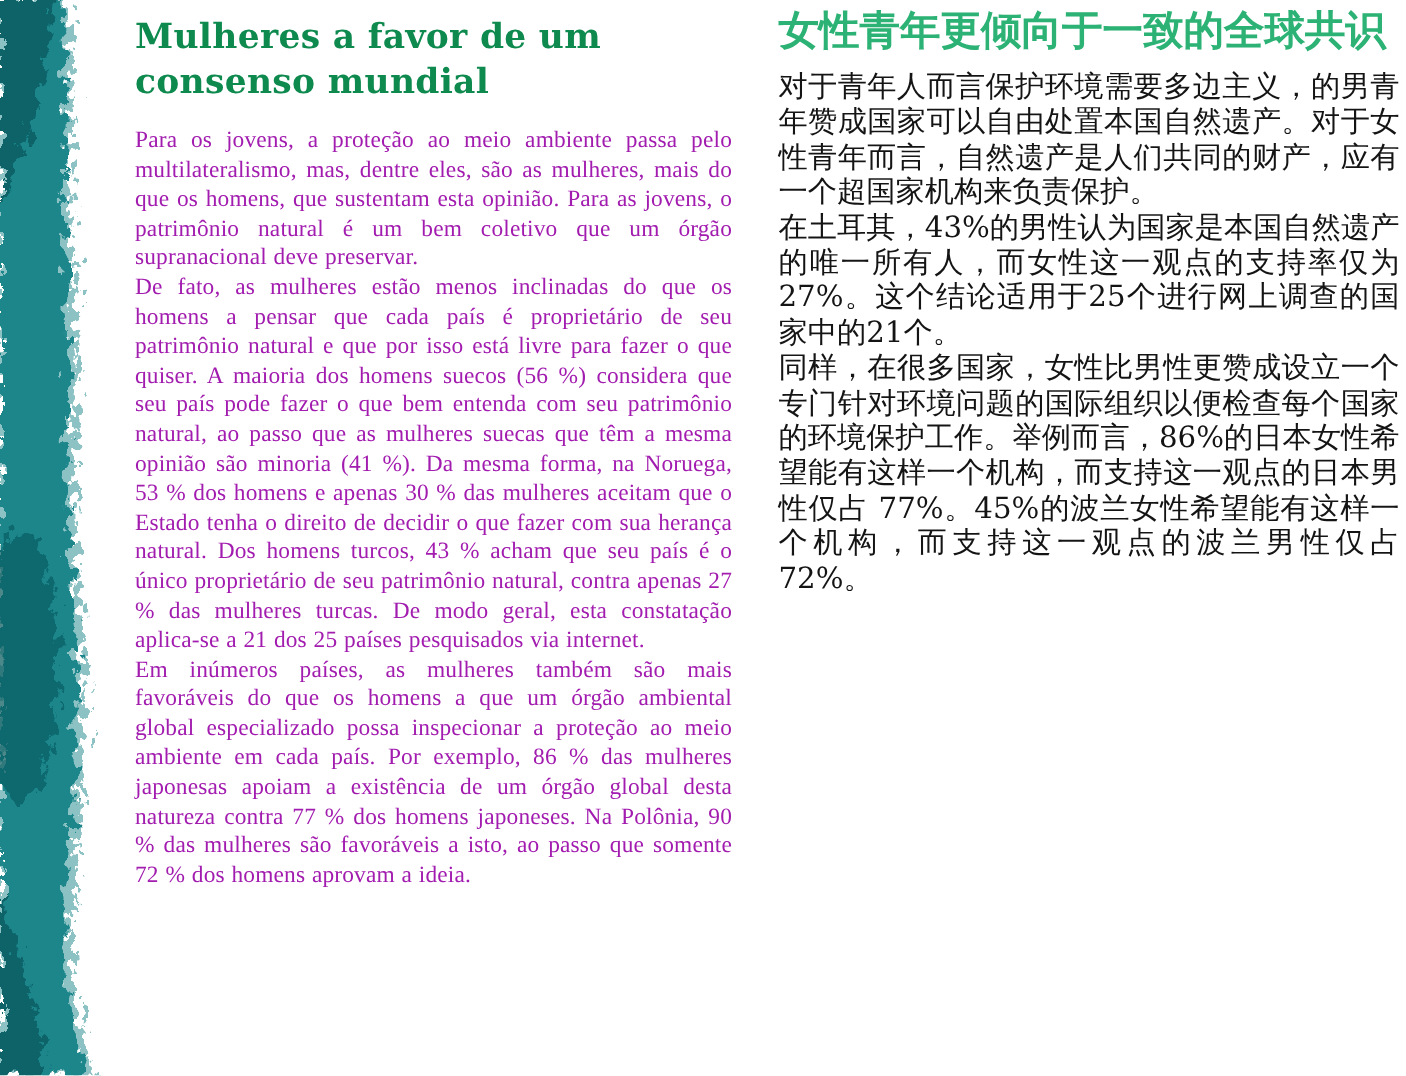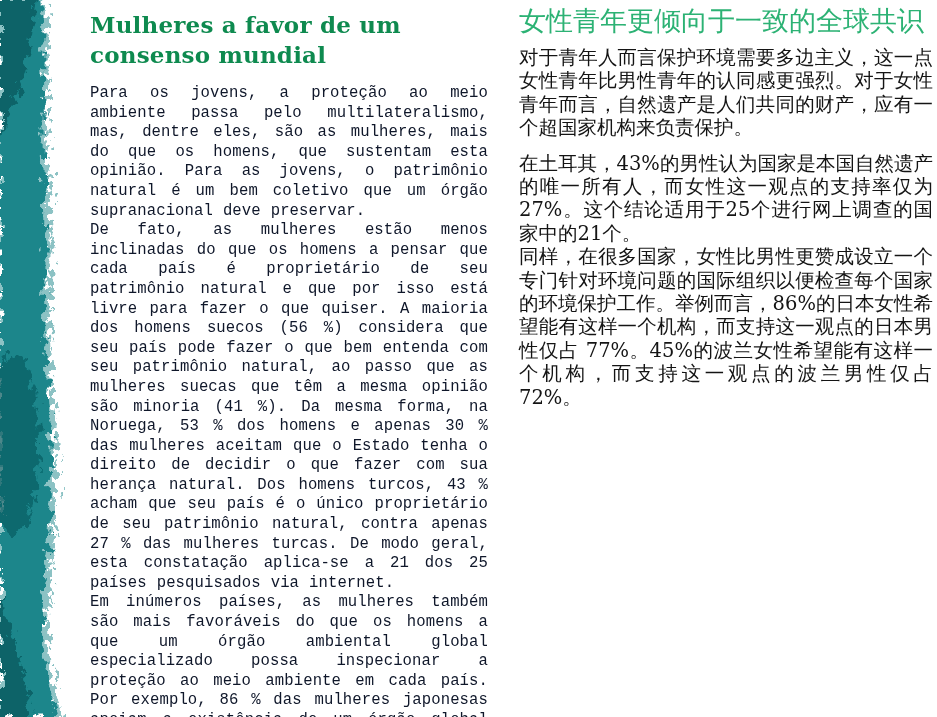--- a/index.html
+++ b/index.html
@@ -31,55 +31,55 @@
     width: 345px;
     font-family: "DejaVu Serif", serif;
     font-weight: bold;
     font-size: 23px;
     line-height: 30px;
     color: #0E8A4F;
     letter-spacing: 0.2px;
   }
   .pt-body p {
     margin: 0;
-    font-family: Liberation Mono, monospace;
+    font-family: Liberation Serif, serif;
     font-size: 15.6px;
     line-height: 19.6px;
     text-align: justify;
-    color: #0f172a;
+    color: #a21caf;
     letter-spacing: 0.1px;
     word-spacing: 0.5px;
   }
 
   
   .col-zh {
     position: absolute;
     left: 519px; top: 0px;
     width: 414px;
   }
   .zh-title {
     margin: 4px 0 8px 0;
     font-family: "DejaVu Serif", serif;
-    font-weight: normal;
+    font-weight: bold;
     font-size: 27px;
     line-height: 34px;
     color: #2CB274;
     white-space: nowrap;
   }
   .zh-body p {
     margin: 0;
     font-family: "DejaVu Serif", serif;
     font-size: 19.5px;
     line-height: 23.4px;
     text-align: justify;
     text-justify: inter-character;
     color: #141414;
     overflow-wrap: anywhere;
   }
-  .zh-body p.gap-before { margin-top: 12px; }
+  .zh-body p.gap-before { margin-top: 0; }
 </style>
 </head>
 <body>
 
 <div id="canvas">
 
   <div class="torn-band">
     <svg width="100" height="717" viewBox="0 0 100 717" xmlns="http://www.w3.org/2000/svg">
       <defs>
         <filter id="rough" x="-40%" y="-5%" width="180%" height="110%">
@@ -110,19 +110,19 @@
     <div class="pt-body">
       <p>Para os jovens, a proteção ao meio ambiente passa pelo multilateralismo, mas, dentre eles, são as mulheres, mais do que os homens, que sustentam esta opinião. Para as jovens, o patrimônio natural é um bem coletivo que um órgão supranacional deve preservar.</p>
       <p>De fato, as mulheres estão menos inclinadas do que os homens a pensar que cada país é proprietário de seu patrimônio natural e que por isso está livre para fazer o que quiser. A maioria dos homens suecos (56 %) considera que seu país pode fazer o que bem entenda com seu patrimônio natural, ao passo que as mulheres suecas que têm a mesma opinião são minoria (41 %). Da mesma forma, na Noruega, 53 % dos homens e apenas 30 % das mulheres aceitam que o Estado tenha o direito de decidir o que fazer com sua herança natural. Dos homens turcos, 43 % acham que seu país é o único proprietário de seu patrimônio natural, contra apenas 27 % das mulheres turcas. De modo geral, esta constatação aplica-se a 21 dos 25 países pesquisados via internet.</p>
       <p>Em inúmeros países, as mulheres também são mais favoráveis do que os homens a que um órgão ambiental global especializado possa inspecionar a proteção ao meio ambiente em cada país. Por exemplo, 86 % das mulheres japonesas apoiam a existência de um órgão global desta natureza contra 77 % dos homens japoneses. Na Polônia, 90 % das mulheres são favoráveis a isto, ao passo que somente 72 % dos homens aprovam a ideia.</p>
     </div>
   </div>
 
   <div class="col-zh">
     <h1 class="zh-title">女性青年更倾向于一致的全球共识</h1>
     <div class="zh-body">
-      <p>对于青年人而言保护环境需要多边主义，这一点女性青年比男性青年的认同感更强烈。对于女性青年而言，自然遗产是人们共同的财产，应有一个超国家机构来负责保护。</p>
+      <p>对于青年人而言保护环境需要多边主义，的男青年赞成国家可以自由处置本国自然遗产。对于女性青年而言，自然遗产是人们共同的财产，应有一个超国家机构来负责保护。</p>
       <p class="gap-before">在土耳其，43%的男性认为国家是本国自然遗产的唯一所有人，而女性这一观点的支持率仅为27%。这个结论适用于25个进行网上调查的国家中的21个。</p>
       <p>同样，在很多国家，女性比男性更赞成设立一个专门针对环境问题的国际组织以便检查每个国家的环境保护工作。举例而言，86%的日本女性希望能有这样一个机构，而支持这一观点的日本男性仅占 77%。45%的波兰女性希望能有这样一个机构，而支持这一观点的波兰男性仅占 72%。</p>
     </div>
   </div>
 
 </div>
 
 </body></html>

